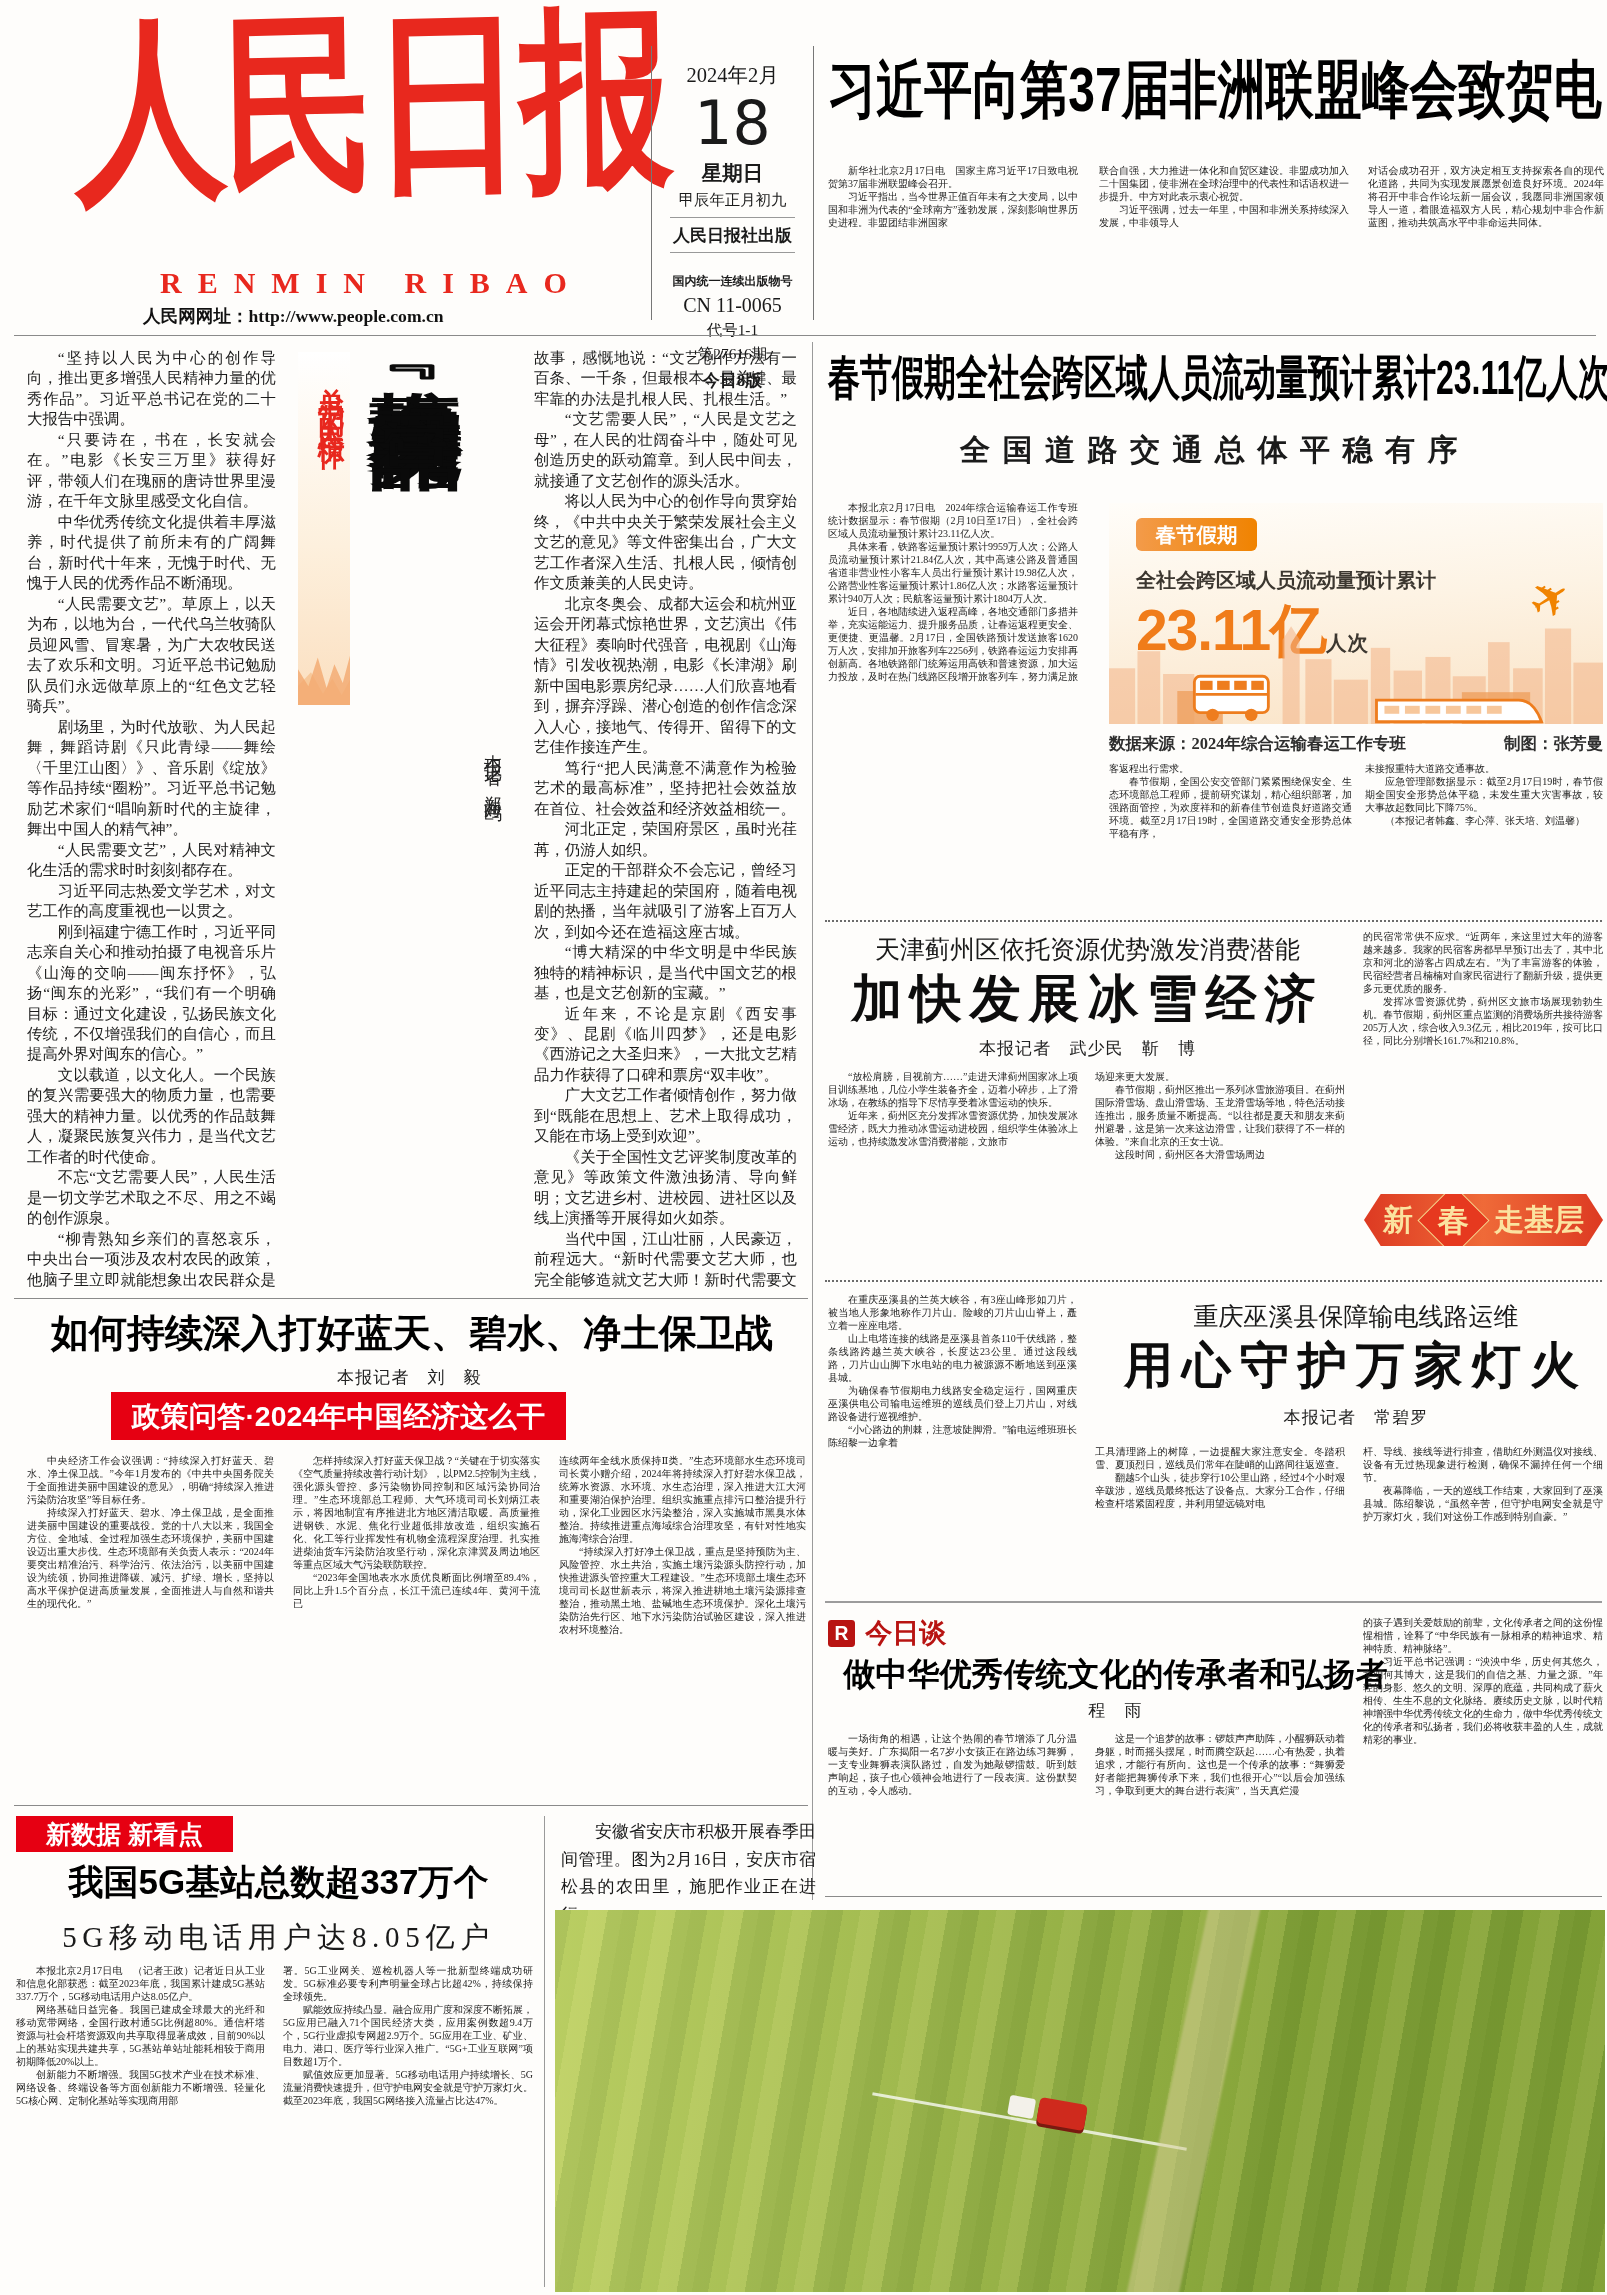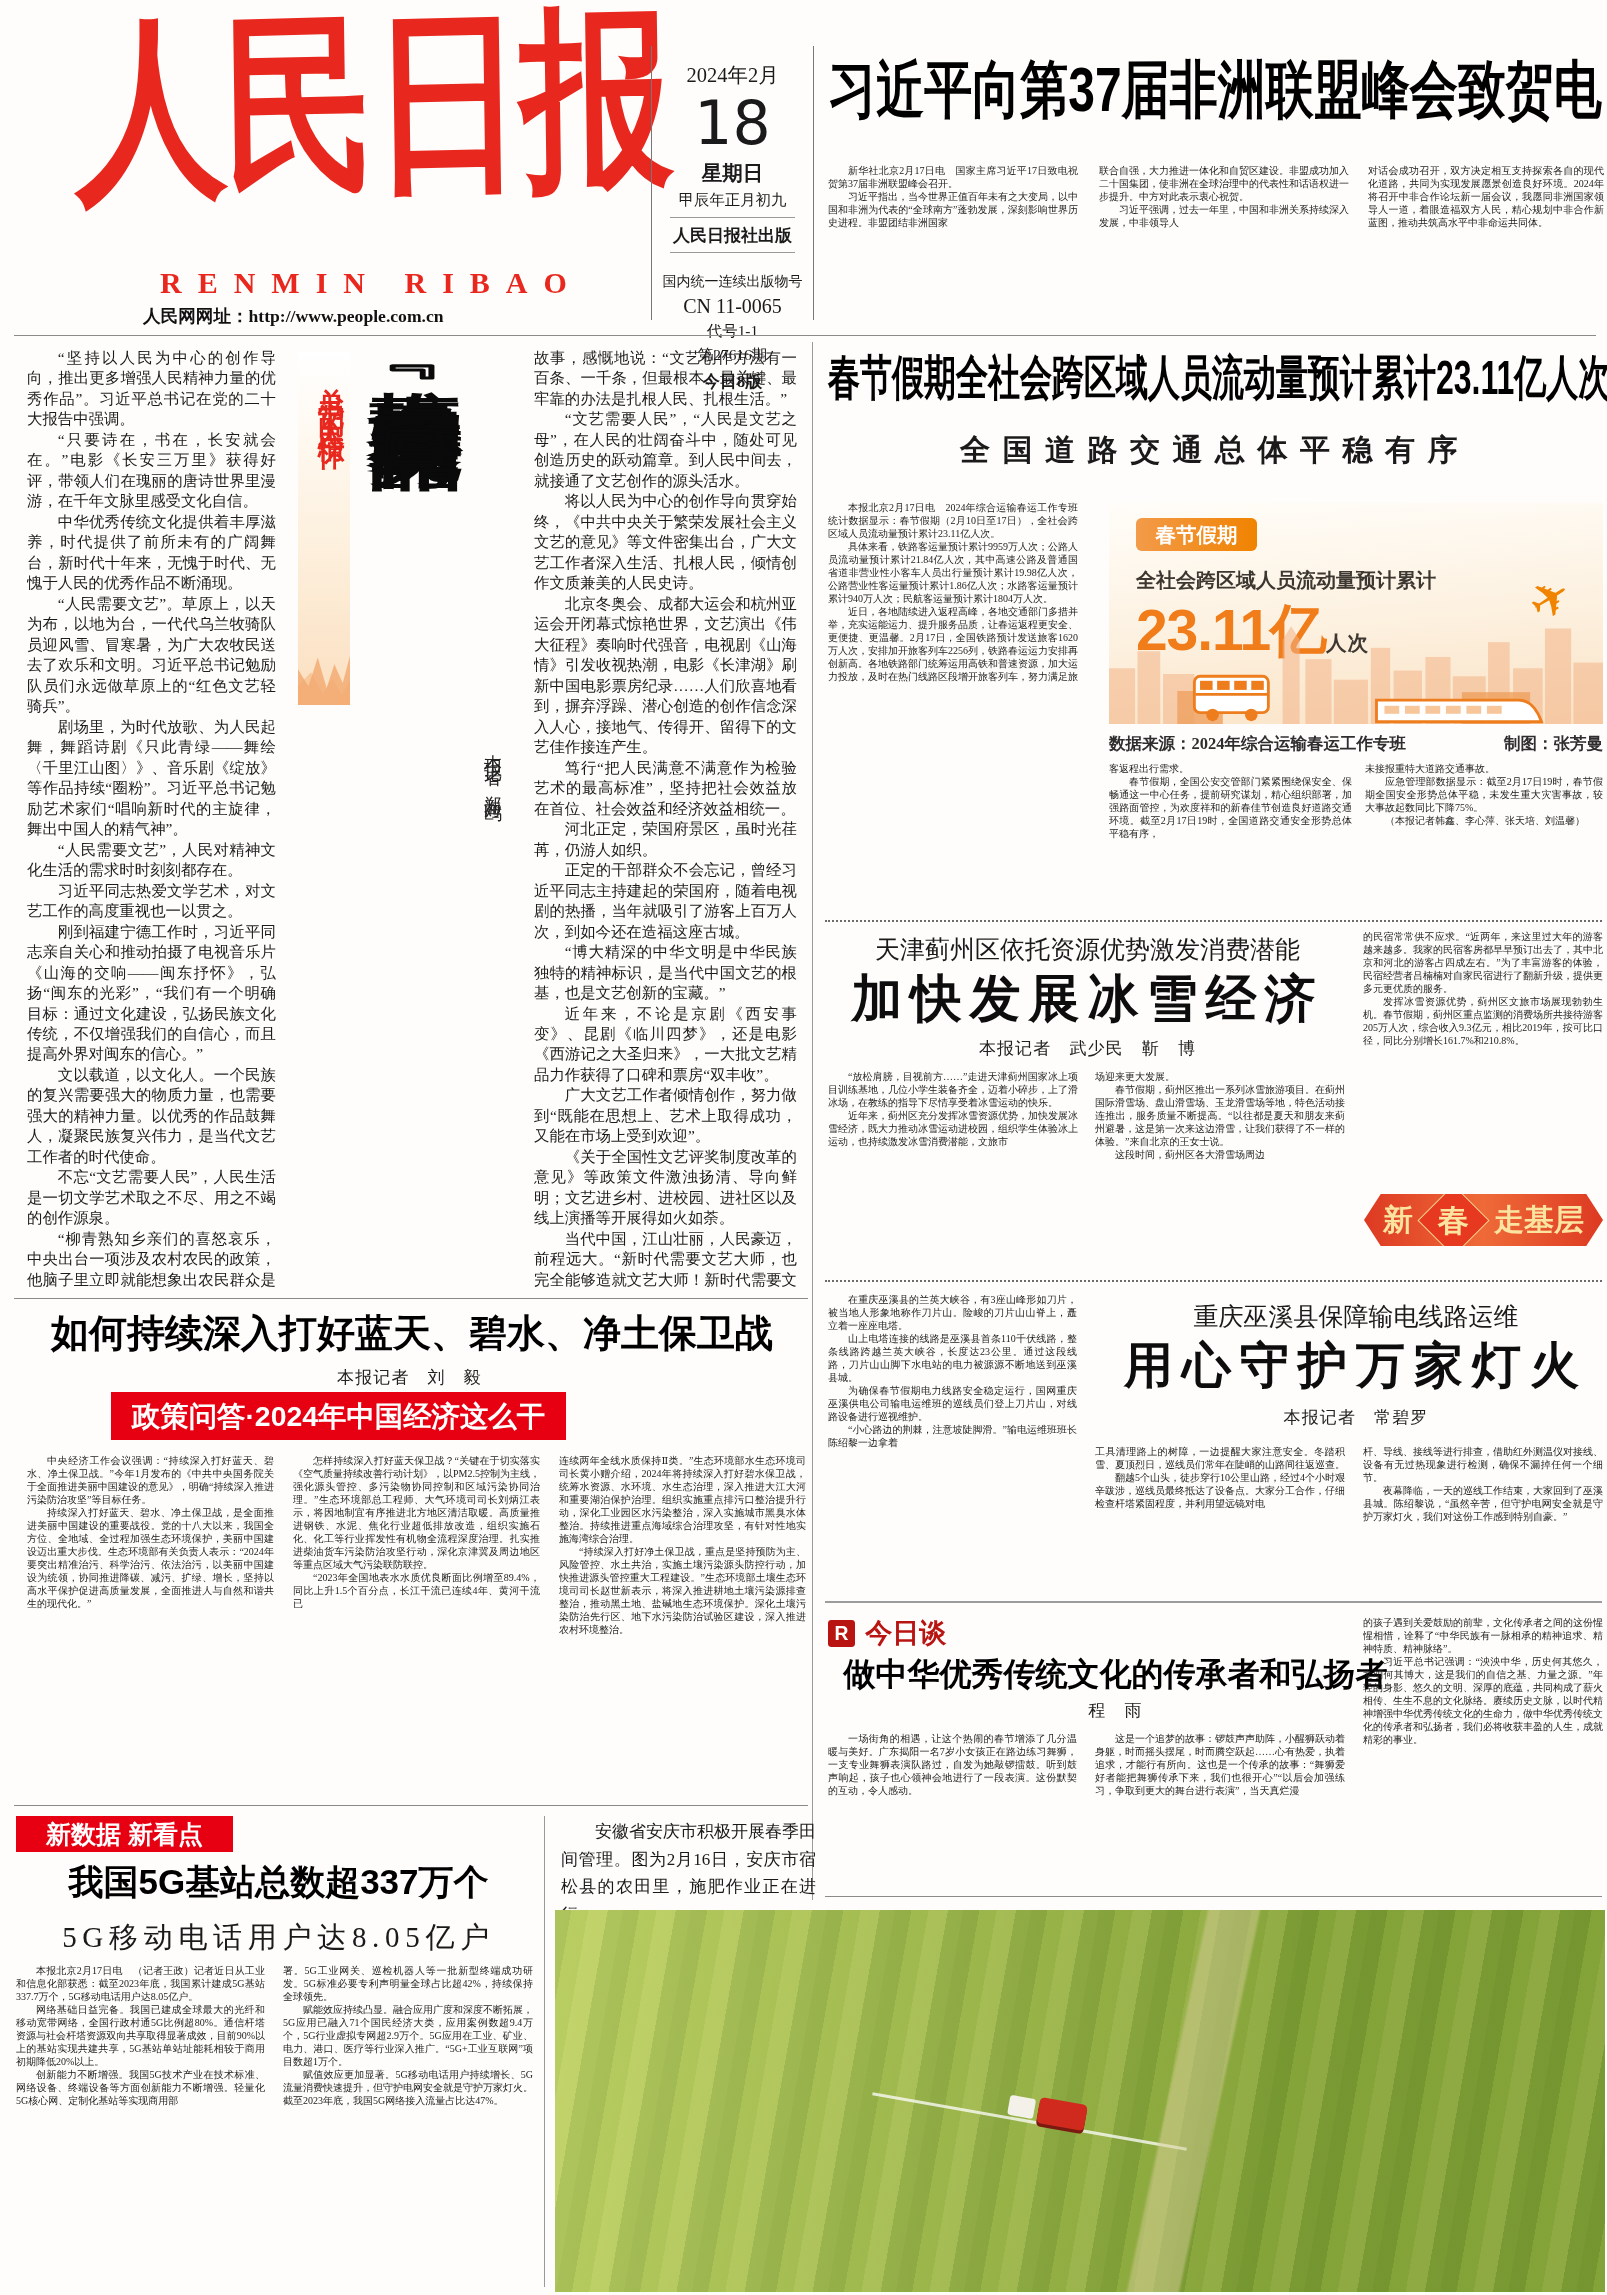--- a/index.html
+++ b/index.html
@@ -96,21 +96,21 @@
   <div class="website">人民网网址：http://www.people.com.cn</div>
 
   <div class="datebox">
     <div class="row" style="font-size:20.5px;margin-top:15px;">2024年2月</div>
     <div class="row" style="font-size:60px;font-family:'DejaVu Sans',sans-serif;line-height:1.05;">18</div>
     <div class="row" style="font-size:20.5px;font-weight:700;">星期日</div>
     <div class="row" style="font-size:15.4px;">甲辰年正月初九</div>
     <div class="dsep"></div>
     <div class="row" style="font-size:17px;font-weight:700;">人民日报社出版</div>
     <div class="dsep"></div>
-    <div class="row" style="font-size:14px;font-weight:400;font-family:'Liberation Sans',sans-serif;margin-top:20px;">国内统一连续出版物号</div>
+    <div class="row" style="font-size:12px;font-weight:700;font-family:'Liberation Sans',sans-serif;margin-top:20px;">国内统一连续出版物号</div>
     <div class="row" style="font-size:20px;">CN 11-0065</div>
     <div class="row" style="font-size:15.4px;">代号1-1</div>
     <div class="row" style="font-size:15.4px;">第27616期</div>
     <div class="row" style="font-size:17px;font-weight:700;">今日8版</div>
   </div>
 
   <div class="abs center" style="left:828px;top:49px;width:774px;height:74px;">
     <span class="sq hl-sans" style="font-size:48px;transform:scaleY(1.3);white-space:nowrap;">习近平向第37届非洲联盟峰会致贺电</span>
   </div>
   <div class="col" style="left:828px;top:164px;width:250px;height:162px;">
@@ -273,21 +273,21 @@
           <rect x="664" y="158" width="26" height="14"></rect>
       </g>
     </svg>
   </div>
   <div class="srcrow">
     <span>数据来源：2024年综合运输春运工作专班</span>
     <span style="float:right;">制图：张芳曼</span>
   </div>
   <div class="col" style="left:1109px;top:762px;width:243px;height:154px;">
       <p class="cont">客返程出行需求。</p>
-      <p>春节假期，全国公安交管部门紧紧围绕保安全、保畅通这一中心任务，提前研究谋划，精心组织部署，加强路面管控，为欢度祥和的新春佳节创造良好道路交通环境。截至2月17日19时，全国道路交通安全形势总体平稳有序，</p>
+      <p>春节假期，全国公安交管部门紧紧围绕保安全、生态环境部总工程师，提前研究谋划，精心组织部署，加强路面管控，为欢度祥和的新春佳节创造良好道路交通环境。截至2月17日19时，全国道路交通安全形势总体平稳有序，</p>
     </div>
   <div class="col" style="left:1365px;top:762px;width:238px;height:154px;">
       <p class="cont">未接报重特大道路交通事故。</p>
       <p>应急管理部数据显示：截至2月17日19时，春节假期全国安全形势总体平稳，未发生重大灾害事故，较大事故起数同比下降75%。</p>
       <p>（本报记者韩鑫、李心萍、张天培、刘温馨）</p>
     </div>
 
   <div class="dashrule" style="left:825px;top:920px;width:777px;"></div>
 
   <div class="abs center" style="left:828px;top:933px;width:519px;font-size:25px;">天津蓟州区依托资源优势激发消费潜能</div>

